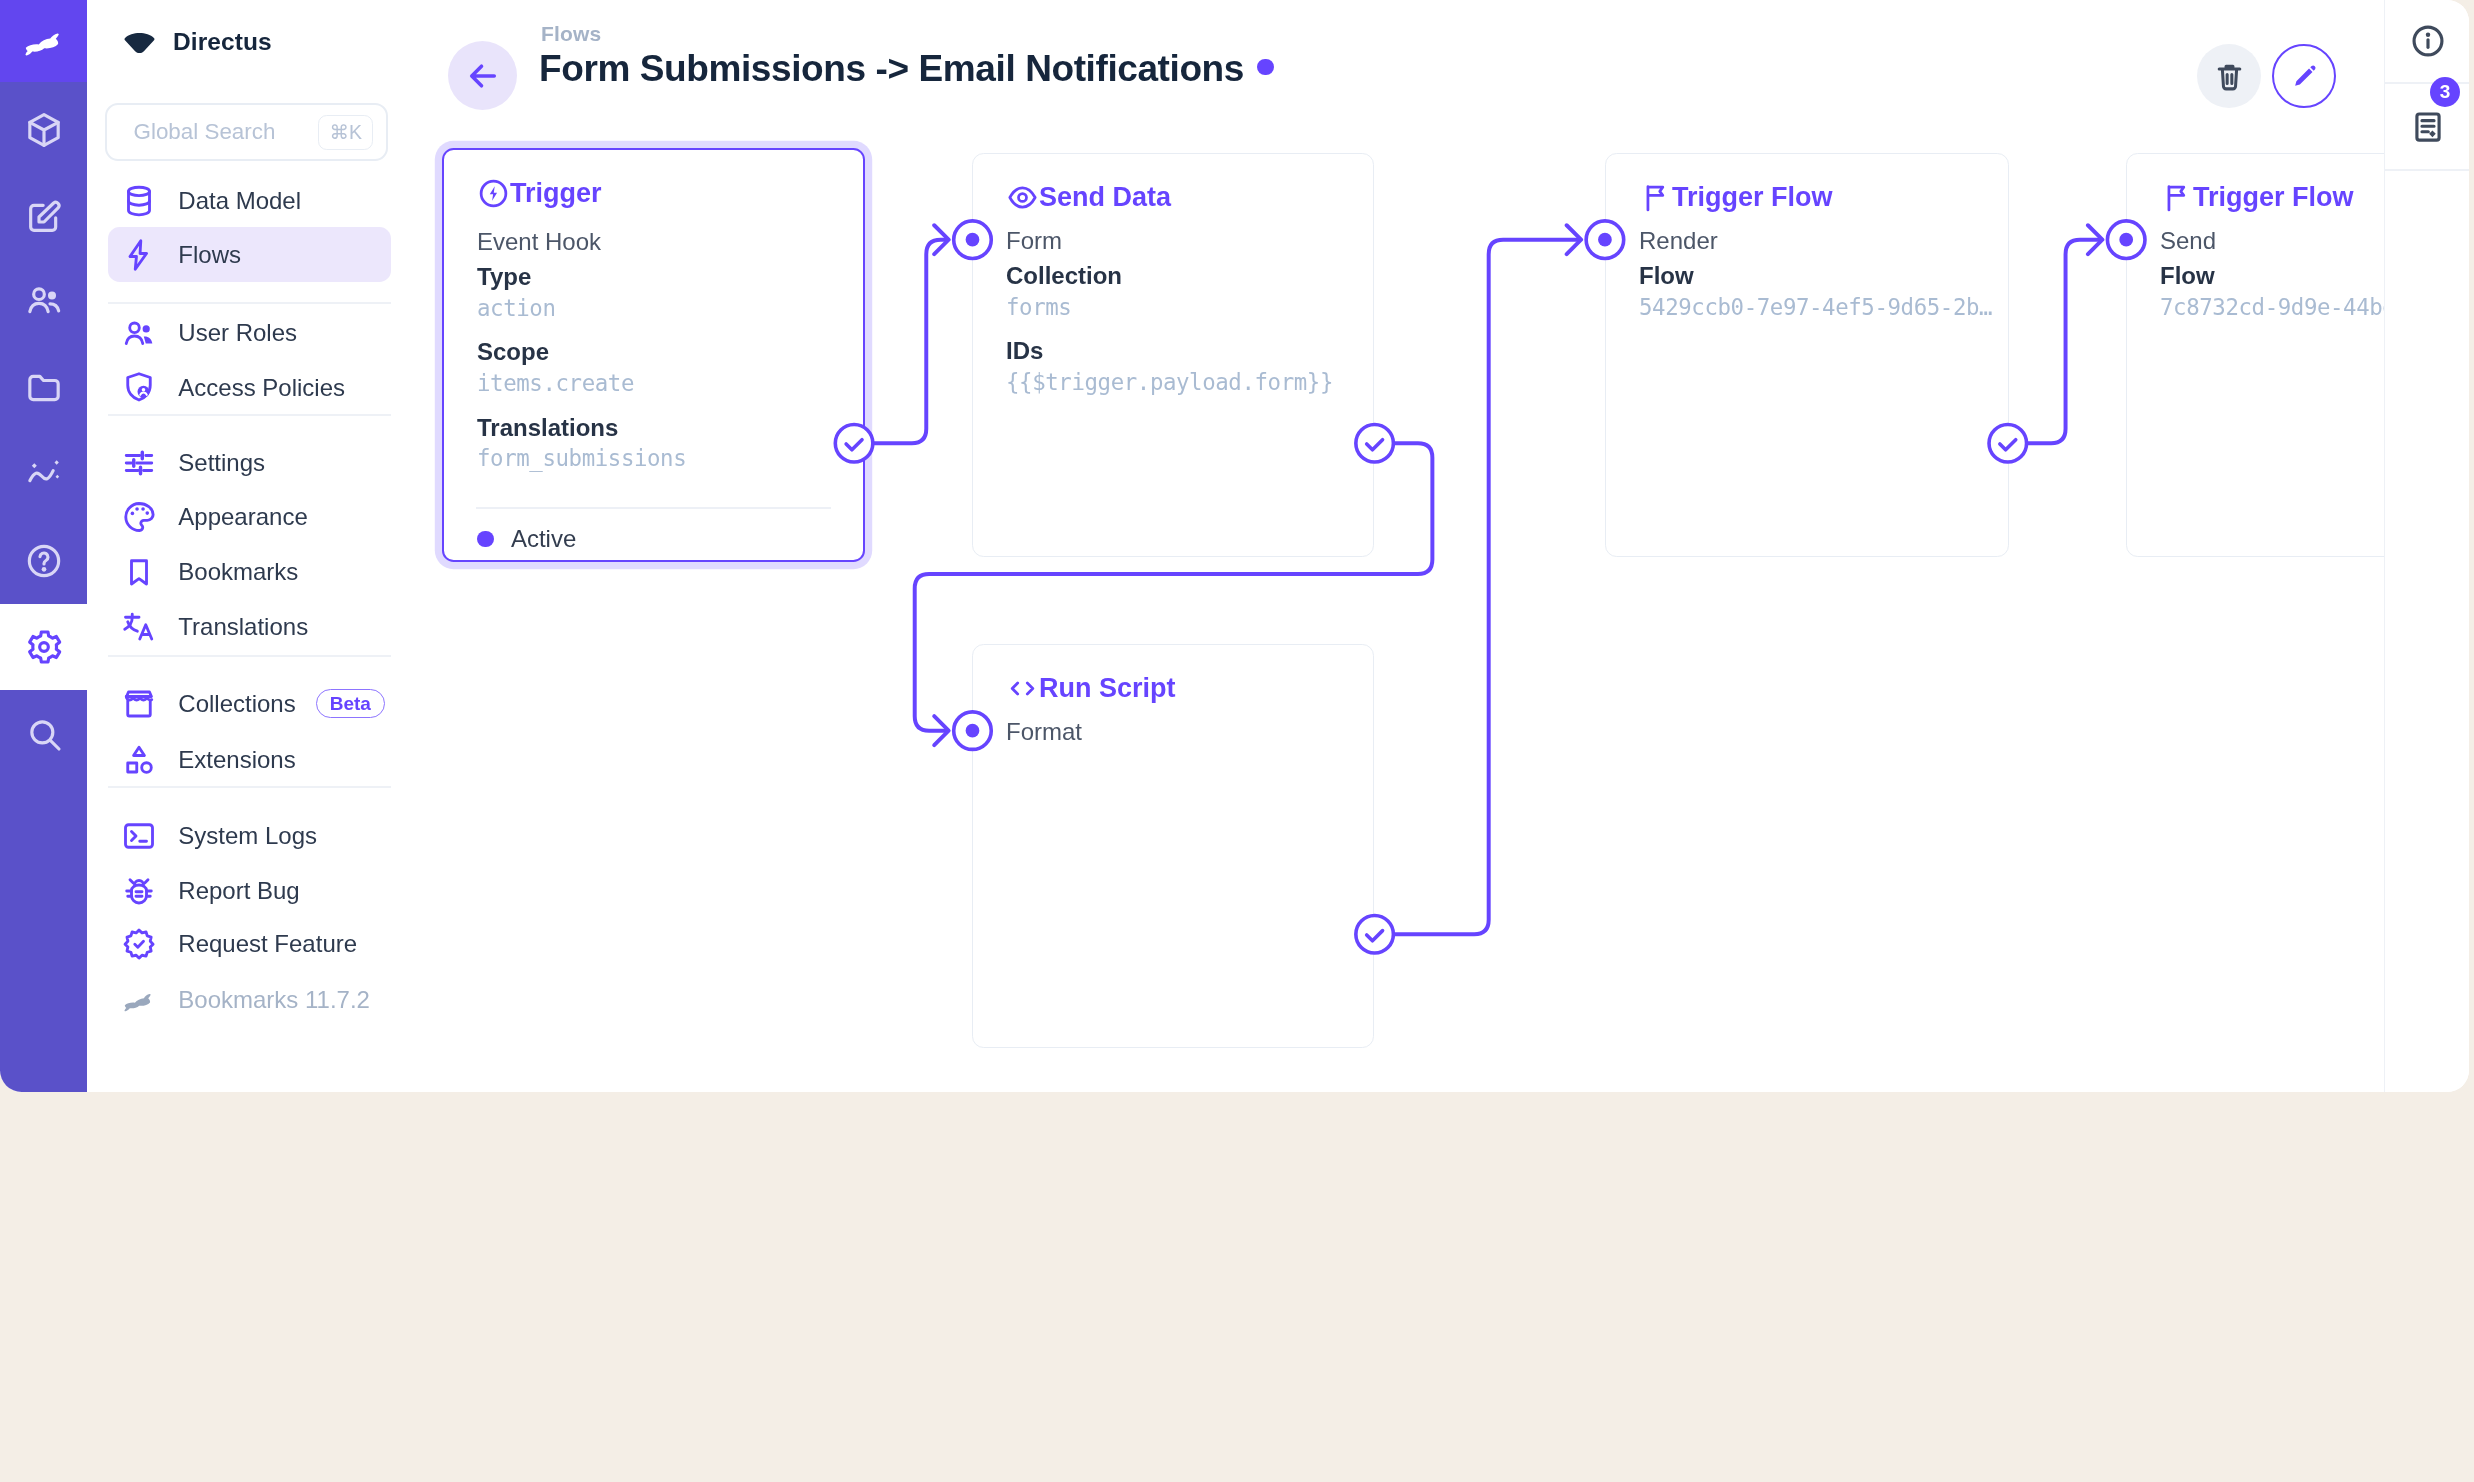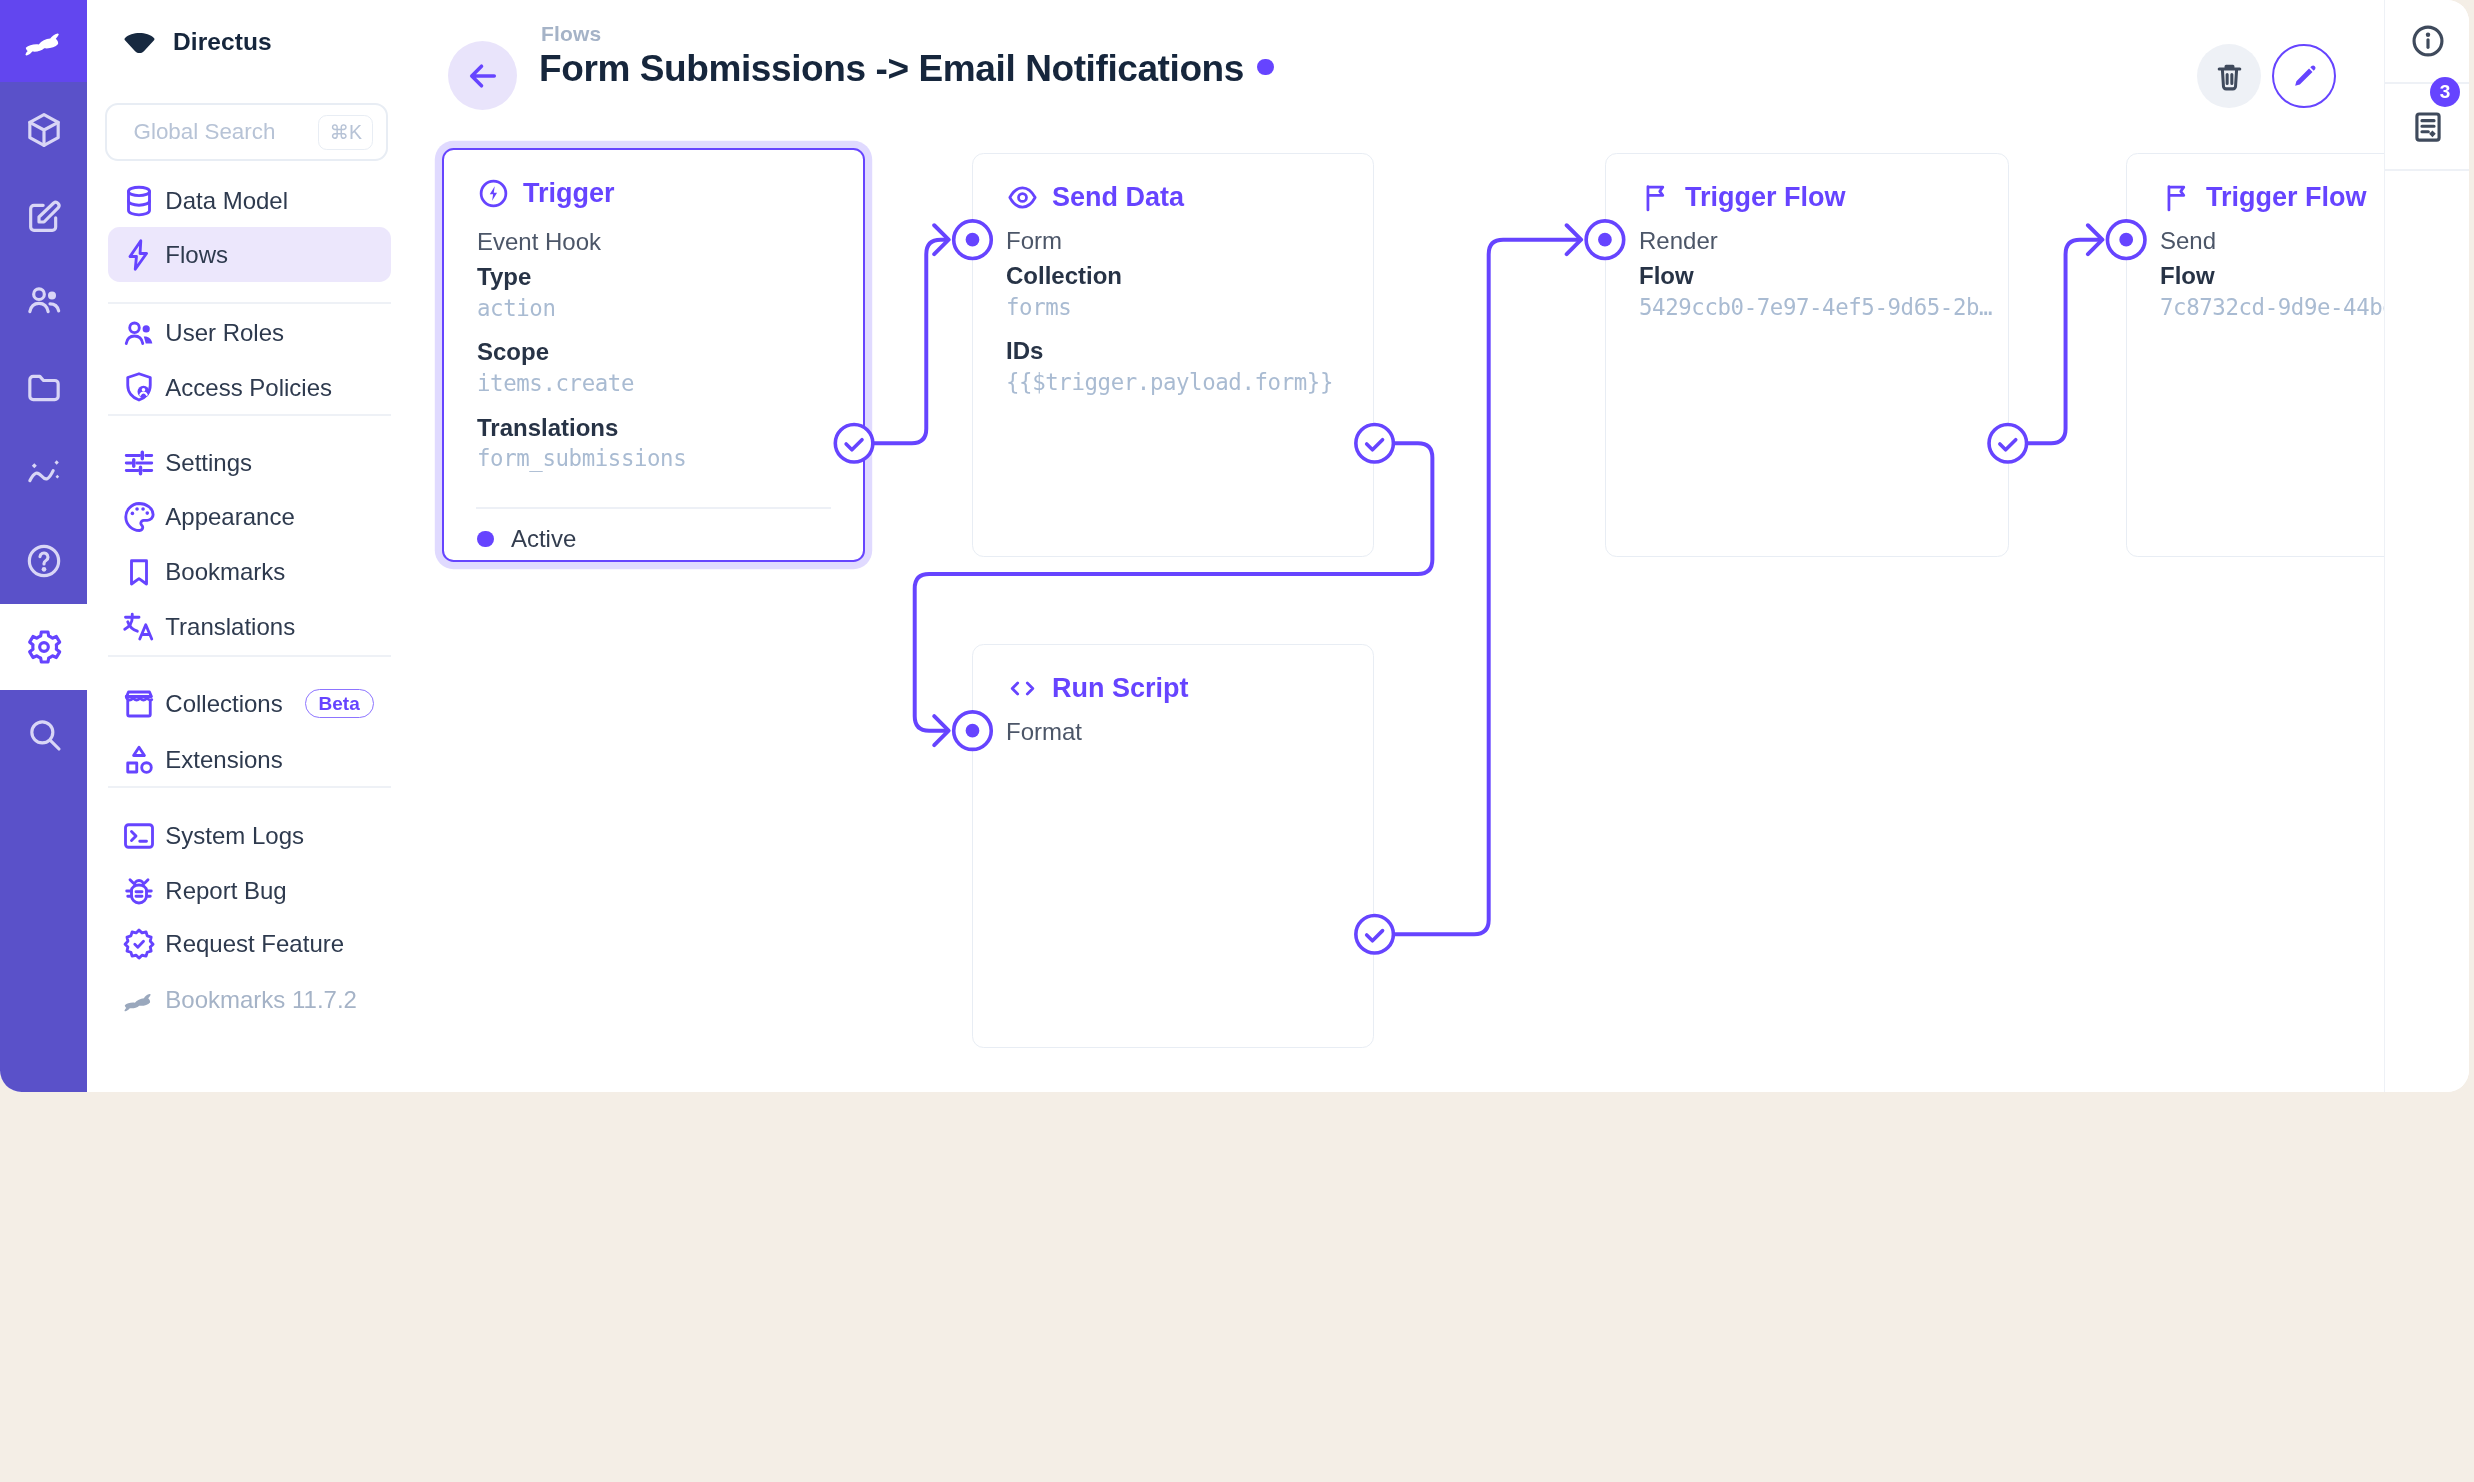--- a/index.html
+++ b/index.html
@@ -36,21 +36,21 @@
   .project-row{position:absolute;left:0;top:16px;width:323px;height:52px;display:flex;align-items:center;gap:16px;padding-left:35px}
   .project-name{font-size:24.5px;font-weight:600;letter-spacing:0.1px;color:var(--text)}
   .search-box{position:absolute;left:18px;top:103px;width:283px;height:58px;border:2.2px solid var(--border);
               border-radius:13px;display:flex;align-items:center;padding:0 13px 0 24.5px;background:var(--surface)}
   .search-box input{border:none;outline:none;flex:1;font-size:22.4px;color:var(--text);min-width:0;background:transparent;
                     font-family:"Liberation Sans","DejaVu Sans",sans-serif}
   .search-box input::placeholder{color:#b7c3d6}
   .kbd-chip{border:1.8px solid var(--border);border-radius:8.7px;color:#b7c3d6;font-size:19.5px;padding:5px 10px;white-space:nowrap}
 
   .nav-item{position:absolute;left:21px;width:283px;height:55px;border-radius:11.6px;display:flex;align-items:center;
-            gap:7px;padding:0 17.3px 0 12.3px;cursor:pointer}
+            gap:20px;padding:0 17.3px 0 12.3px;cursor:pointer}
   .nav-item.active{background:var(--active-pill)}
   .nav-icon{width:38px;height:38px;display:flex;align-items:center;justify-content:center;flex:none}
   .nav-icon svg{width:36px;height:36px;stroke:var(--accent);fill:none;stroke-width:1.9;stroke-linecap:round;stroke-linejoin:round}
   .nav-label{font-size:24px;font-weight:500;color:#2e3a4e;white-space:nowrap;flex:1}
   .nav-item.muted .nav-label{color:var(--text-muted);font-weight:400}
   .nav-item.muted .nav-icon svg{stroke:#9aa8bd}
   .beta-badge{border:1.8px solid #8d74ff;color:var(--accent);font-size:19px;font-weight:600;
               border-radius:721px;padding:3.6px 13px;line-height:1}
   .side-divider{position:absolute;left:21px;width:283px;height:1.8px;background:var(--divider)}
 
@@ -63,21 +63,21 @@
   .page-title{position:absolute;left:129px;top:48px;font-size:37px;font-weight:700;letter-spacing:-0.4px;color:var(--text);white-space:nowrap}
   .title-dot{display:inline-block;width:16.6px;height:16.6px;border-radius:50%;background:var(--accent);margin-left:13px;vertical-align:5.8px}
   .round-btn{position:absolute;top:44px;width:64px;height:64px;border-radius:50%;display:flex;align-items:center;justify-content:center;cursor:pointer}
   .round-btn.gray{background:var(--btn-gray)}
   .round-btn.outline{background:var(--surface);border:2.9px solid var(--accent)}
   .round-btn svg{width:33px;height:33px}
 
   
   .panel{position:absolute;background:var(--surface);border:1.8px solid var(--border);border-radius:11.6px;cursor:pointer}
   .panel.selected{border:2.9px solid var(--accent);box-shadow:0 0 0 7.2px rgba(102,68,255,.20)}
-  .panel-header{position:absolute;left:33px;top:27.4px;display:flex;align-items:center;gap:13px}
+  .panel-header{position:absolute;left:33px;top:27.4px;display:flex;align-items:center;gap:0}
   .panel-header svg{width:33px;height:33px;stroke:var(--accent);fill:none;stroke-width:2;stroke-linecap:round;stroke-linejoin:round}
   .panel-title{font-size:27px;font-weight:700;color:var(--accent);white-space:nowrap}
   .p-row{position:absolute;left:33px;white-space:nowrap}
   .p-sub{font-size:24px;color:var(--text-secondary)}
   .p-label{font-size:24px;font-weight:700;color:#273346}
   .p-value{font-size:22.4px;color:var(--mono-value);letter-spacing:-0.4px}
   .p-divider{position:absolute;left:32px;right:32px;height:1.8px;background:#edf0f6}
   .status-row{position:absolute;left:33px;display:flex;align-items:center;gap:17.3px}
   .status-dot{width:16.6px;height:16.6px;border-radius:50%;background:var(--accent)}
   .status-text{font-size:24px;color:#333d4f}

